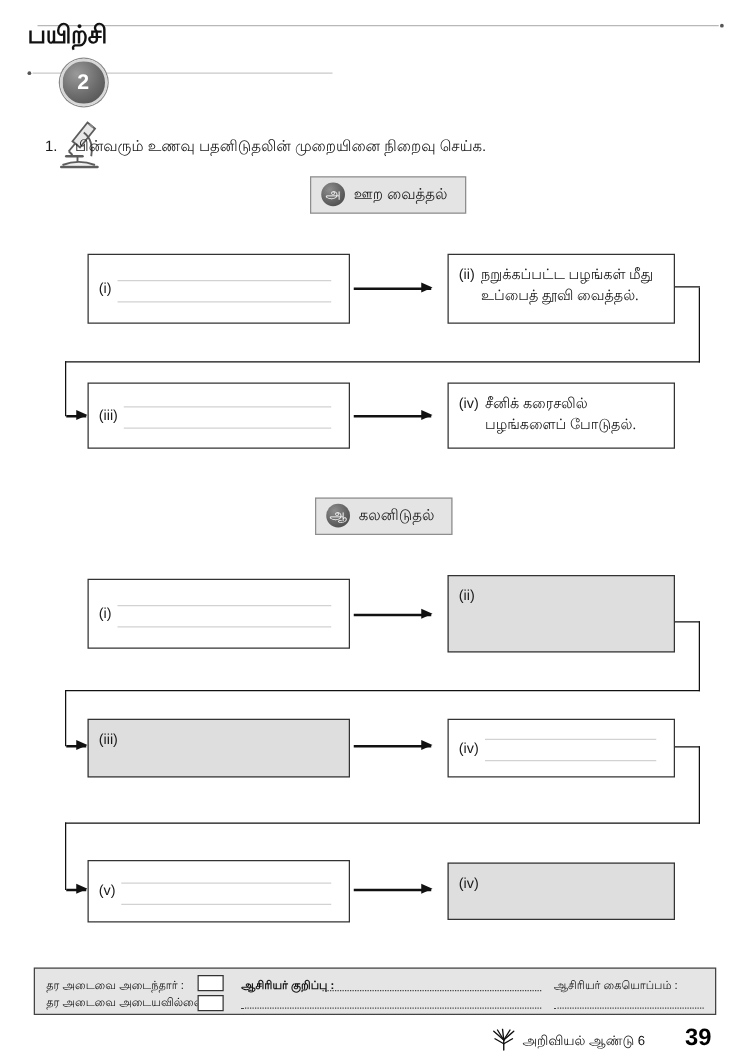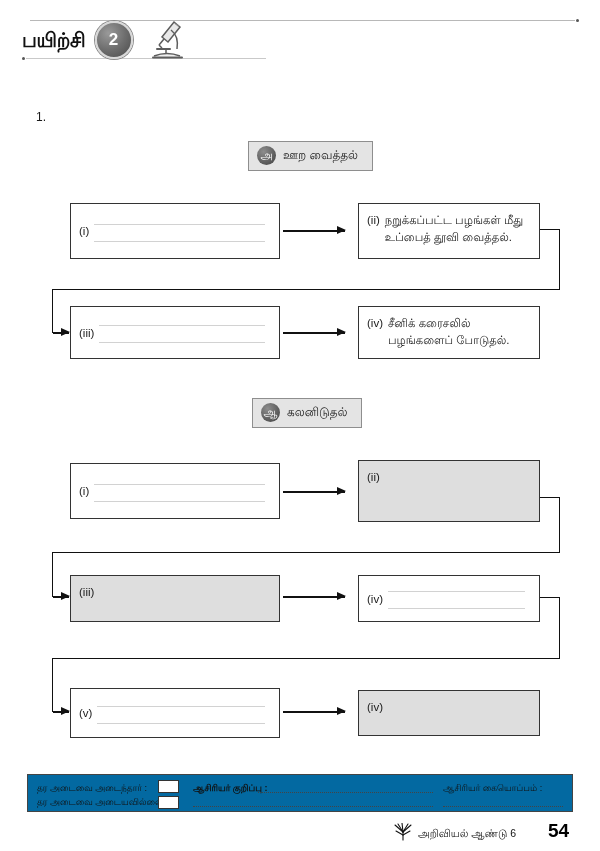--- a/index.html
+++ b/index.html
@@ -54,22 +54,23 @@
     border-radius: 50%;
     background: #555;
   }
 
   
   .exercise-banner {
     position: absolute;
     left: 22px;
     top: 18px;
     display: flex;
-    align-items: center;
+    align-items: flex-end;
     gap: 9px;
+    flex-direction: column;
   }
   .exercise-word {
     font-size: 20px;
     font-weight: bold;
     letter-spacing: -0.3px;
     color: #111;
     line-height: 1;
   }
   .exercise-badge {
     width: 34px;
@@ -168,21 +169,21 @@
     align-items: center;
   }
   .fbox.blank .fbox-inner { align-items: center; }
   .fbox-label {
     flex: 0 0 auto;
     margin-right: 5px;
     align-self: center;
   }
   .fbox.filled .fbox-inner { align-items: flex-start; padding-top: 8px; }
   .fbox.filled .fbox-label { align-self: flex-start; }
-  .fbox-text { flex: 1 1 auto; }
+  .fbox-text { flex: 1 1 auto; font-family: Liberation Serif, serif; }
   .blank-lines {
     flex: 1 1 auto;
     display: flex;
     flex-direction: column;
     justify-content: center;
     gap: 16px;
     padding-right: 6px;
     padding-top: 2px;
   }
   .blank-lines .bl {
@@ -219,21 +220,21 @@
 
   
   .assess-box {
     position: absolute;
     left: 27px;
     top: 774px;
     width: 546px;
     height: 38px;
     border: 1px solid #444;
     box-sizing: border-box;
-    background: #0369a1;
+    background: #e5e5e5;
   }
   .assess-row {
     position: absolute;
     font-size: 9px;
     white-space: nowrap;
     color: #111;
   }
   .assess-check {
     position: absolute;
     width: 21px;
@@ -299,20 +300,21 @@
           <path d="M10 40 Q23 35 36 40" fill="#f0f0f0"></path>
           <path d="M9 41.5 L38 41.5" stroke-width="2" stroke-linecap="round"></path>
           <path d="M27 14 Q35 20 33 33"></path>
         </g>
       </svg>
     </span>
   </div>
 
 
   <div class="q-number">1.</div>
+  <div class="q-text">பின்வரும் உணவு பதனிடுதலின் முறையினை நிறைவு செய்க.</div>
 
   <div class="section-pill" style="left:248px; top:141px;">
     <span class="pill-letter">அ</span>
     <span>ஊற வைத்தல்</span>
   </div>
 
   <div class="fbox blank" style="left:70px; top:203px; width:210px; height:56px;">
     <div class="fbox-inner">
       <span class="fbox-label">(i)</span>
       <span class="blank-lines">
@@ -450,15 +452,15 @@
         <path d="M11 9 L6 1"></path>
         <path d="M11 9 L10 0"></path>
         <path d="M11 9 L16 1"></path>
         <path d="M11 9 L19 2"></path>
         <path d="M11 12 L4 8"></path>
         <path d="M11 12 L18 8"></path>
       </g>
     </svg>
   </span>
   <span class="foot-subject">அறிவியல் ஆண்டு 6</span>
-  <span class="page-number">54</span>
+  <span class="page-number">39</span>
 
 </div>
 
 </body></html>

